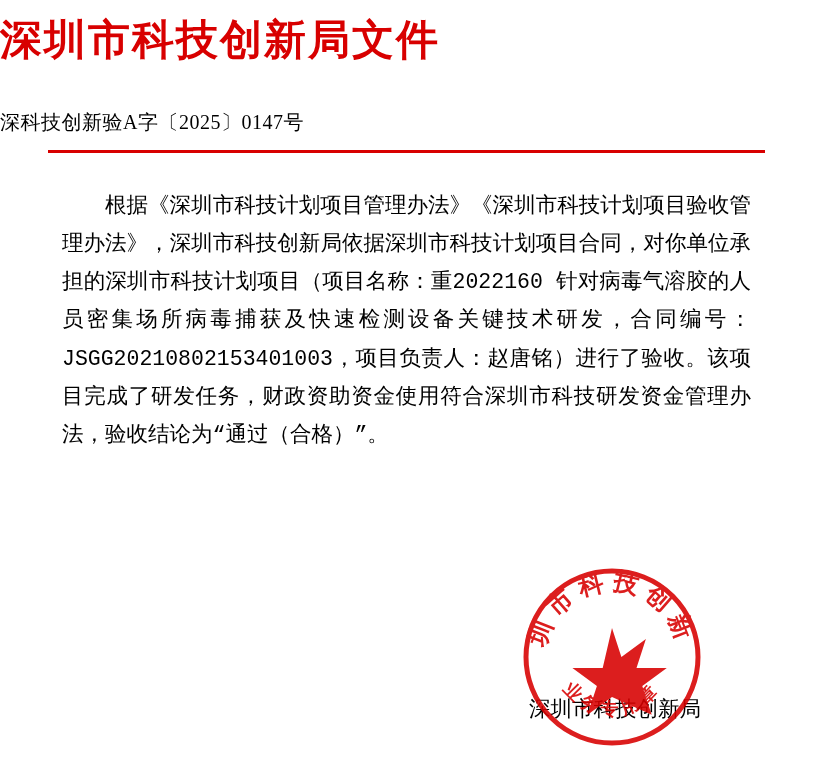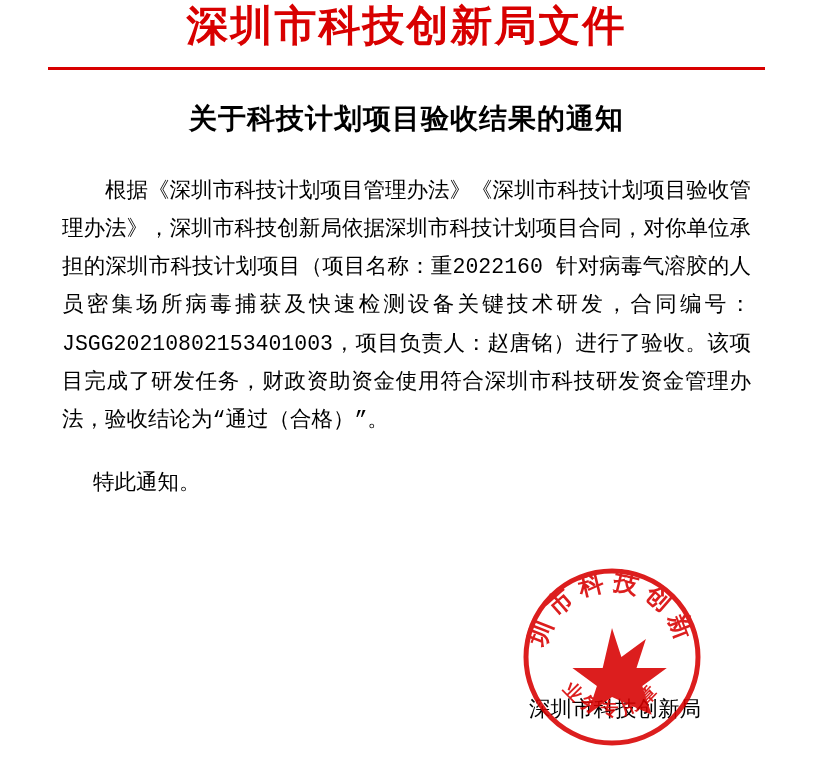--- a/index.html
+++ b/index.html
@@ -16,21 +16,22 @@
   }
   .page {
     position: relative;
     width: 813px;
     height: 782px;
     box-sizing: border-box;
   }
 
   
   .doc-header {
-    text-align: center;
+    text-align: left;
+    padding-top: 14px;
   }
   .doc-title {
     color: #d80000;
     font-weight: bold;
     font-size: 42px;
     letter-spacing: 2px;
     line-height: 1.25;
     font-family: "Liberation Serif", "DejaVu Serif", serif;
   }
   .doc-number {
@@ -101,28 +102,27 @@
   }
   .seal svg { display: block; }
 </style>
 </head>
 <body>
 
 <div class="page">
 
   <div class="doc-header">
     <div class="doc-title">深圳市科技创新局文件</div>
+    <div class="doc-number">深科技创新验A字〔2025〕0147号</div>
   </div>
   <div class="red-rule"></div>
 
-  <div class="doc-subject">关于科技计划项目验收结果的通知</div>
 
   <div class="doc-body">
     <p class="para">根据《深圳市科技计划项目管理办法》《深圳市科技计划项目验收管理办法》，深圳市科技创新局依据深圳市科技计划项目合同，对你单位承担的深圳市科技计划项目（项目名称：重2022160 针对病毒气溶胶的人员密集场所病毒捕获及快速检测设备关键技术研发，合同编号：JSGG20210802153401003，项目负责人：赵唐铭）进行了验收。该项目完成了研发任务，财政资助资金使用符合深圳市科技研发资金管理办法，验收结论为“通过（合格）”。</p>
-    <div class="notice-line">特此通知。</div>
   </div>
 
   <div class="signature">
     <div class="sig-org">深圳市科技创新局</div>
   </div>
 
   <div class="seal">
     <svg width="186" height="186" viewBox="0 0 186 186" xmlns="http://www.w3.org/2000/svg">
       <defs>
         <path id="sealTopArc" d="M 26,93 A 67,67 0 0 1 160,93"></path>

